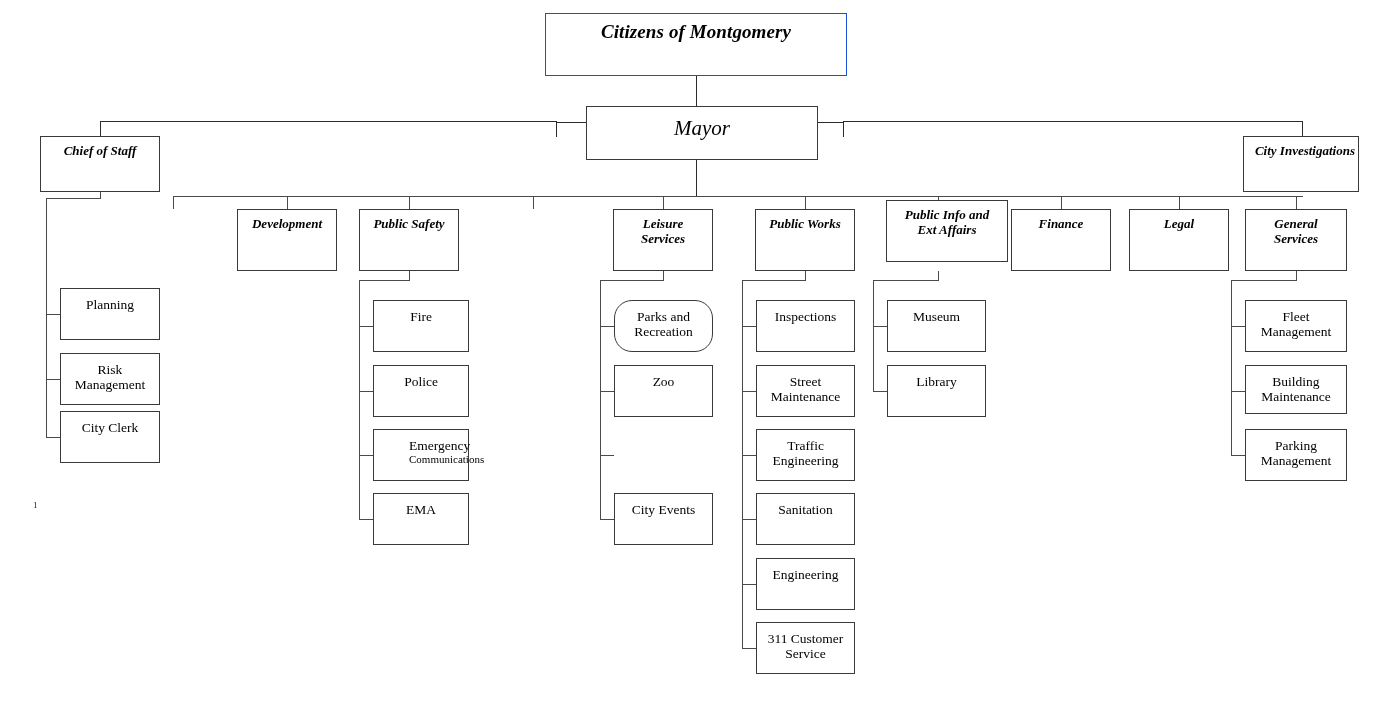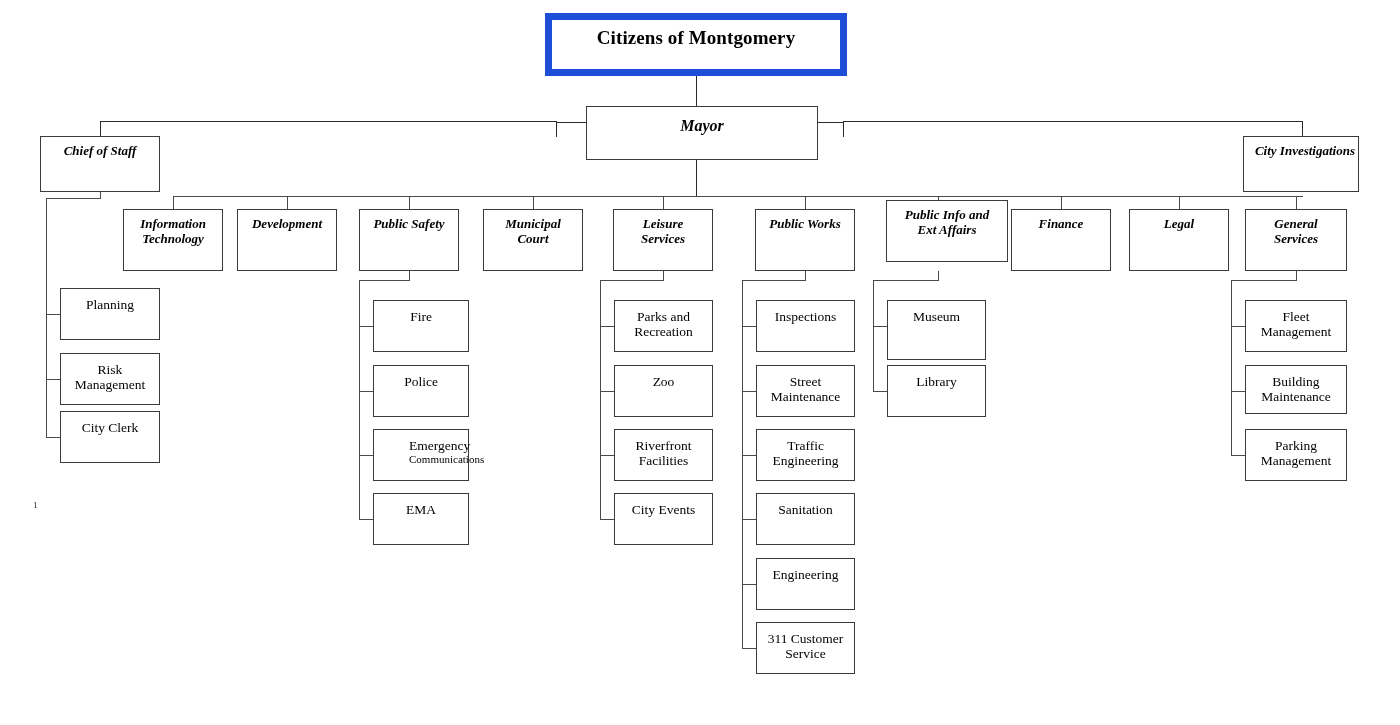--- a/index.html
+++ b/index.html
@@ -25,32 +25,33 @@
     z-index: 5;
   }
   .box .txt {
     display: block;
     padding-top: 5px;
     padding-left: 3px;
     padding-right: 3px;
   }
   
   .lvl0 {
-    border: 7px solid #1d4ed8;
+    border: 1px solid #1d4ed8;
+    font-style: italic;
   }
   .lvl0 .txt {
     font-size: 19px;
     font-weight: 700;
     letter-spacing: 0.1px;
     padding-top: 7px;
   }
   
   .lvl1 .txt {
-    font-size: 16px;
-    font-weight: 700;
+    font-size: 21px;
+    font-weight: 400;
     font-style: italic;
     padding-top: 10px;
   }
   
   .lvl2 .txt {
     font-size: 13px;
     font-weight: 700;
     font-style: italic;
     padding-top: 7px;
   }
@@ -168,45 +169,33 @@
   <div class="box lvl2" style="left:40px; top:136px; width:120px; height:56px;">
     <span class="txt">Chief of Staff</span>
   </div>
 
   <div class="box lvl2" style="left:1243px; top:136px; width:116px; height:56px;text-align:right;">
     <span class="txt">
       <span>City Investigations</span>
     </span>
   </div>
 
-  <div class="box lvl2" style="left:123px; top:209px; width:100px; height:62px;">
-    <span class="txt">
-      <span>Information</span><br>
-      <span>Technology</span>
-    </span>
-  </div>
 
   <div class="box lvl2" style="left:237px; top:209px; width:100px; height:62px;">
     <span class="txt">
       <span>Development</span>
     </span>
   </div>
 
   <div class="box lvl2" style="left:359px; top:209px; width:100px; height:62px;">
     <span class="txt">
       <span>Public Safety</span>
     </span>
   </div>
 
-  <div class="box lvl2" style="left:483px; top:209px; width:100px; height:62px;">
-    <span class="txt">
-      <span>Municipal</span><br>
-      <span>Court</span>
-    </span>
-  </div>
 
   <div class="box lvl2" style="left:613px; top:209px; width:100px; height:62px;">
     <span class="txt">
       <span>Leisure</span><br>
       <span>Services</span>
     </span>
   </div>
 
   <div class="box lvl2" style="left:755px; top:209px; width:100px; height:62px;">
     <span class="txt">
@@ -272,37 +261,31 @@
       <span>Emergency</span>
       <span class="small">Communications</span>
     </span>
   </div>
   <div class="box lvl3" style="left:373px; top:493px; width:96px; height:52px;">
     <span class="txt">
       <span>EMA</span>
     </span>
   </div>
 
-  <div class="box lvl3" style="left:614px; top:300px; width:99px; height:52px;">
+  <div class="box lvl3" style="left:614px; top:300px; width:99px; height:52px;border-radius:18px;">
     <span class="txt">
       <span>Parks and</span><br>
       <span>Recreation</span>
     </span>
   </div>
   <div class="box lvl3" style="left:614px; top:365px; width:99px; height:52px;">
     <span class="txt">
       <span>Zoo</span>
     </span>
   </div>
-  <div class="box lvl3" style="left:614px; top:429px; width:99px; height:52px;">
-    <span class="txt">
-      <span>Riverfront</span><br>
-      <span>Facilities</span>
-    </span>
-  </div>
   <div class="box lvl3" style="left:614px; top:493px; width:99px; height:52px;">
     <span class="txt">
       <span>City Events</span>
     </span>
   </div>
 
   <div class="box lvl3" style="left:756px; top:300px; width:99px; height:52px;">
     <span class="txt">
       <span>Inspections</span>
     </span>
@@ -329,21 +312,21 @@
       <span>Engineering</span>
     </span>
   </div>
   <div class="box lvl3" style="left:756px; top:622px; width:99px; height:52px;">
     <span class="txt">
       <span>311 Customer</span><br>
       <span>Service</span>
     </span>
   </div>
 
-  <div class="box lvl3" style="left:887px; top:300px; width:99px; height:60px;">
+  <div class="box lvl3" style="left:887px; top:300px; width:99px; height:52px;">
     <span class="txt">
       <span>Museum</span>
     </span>
   </div>
   <div class="box lvl3" style="left:887px; top:365px; width:99px; height:52px;">
     <span class="txt">
       <span>Library</span>
     </span>
   </div>
 

